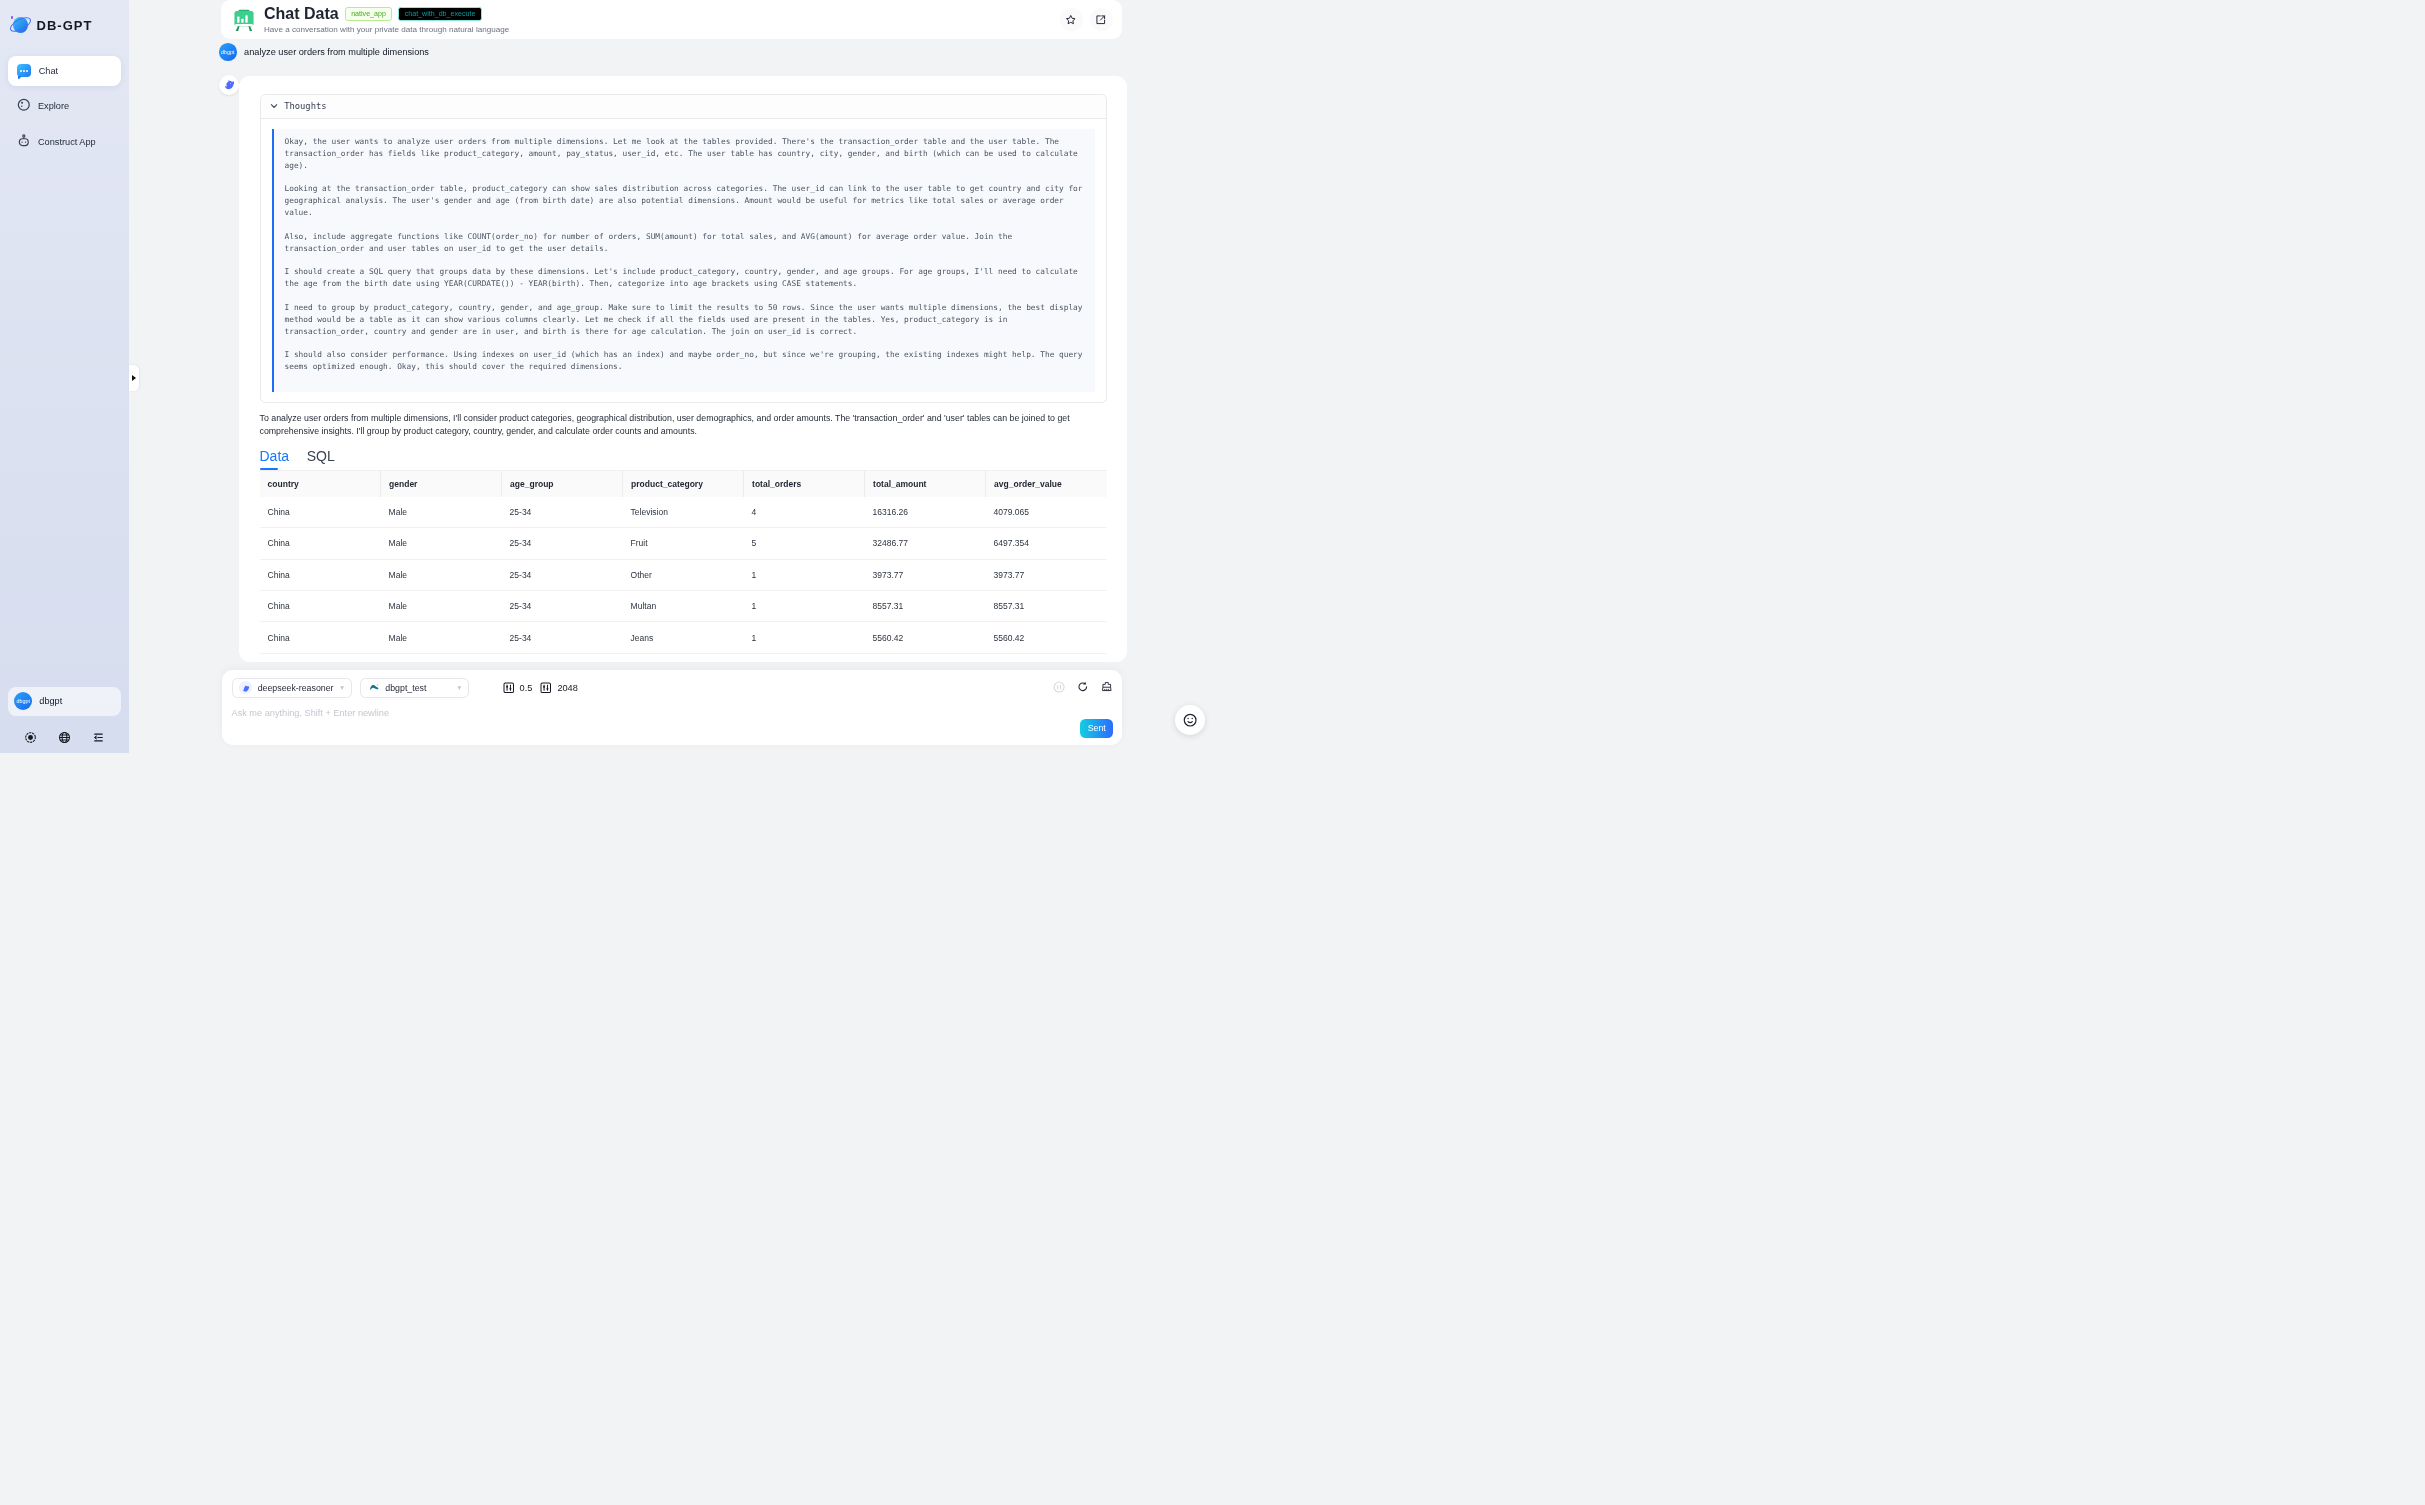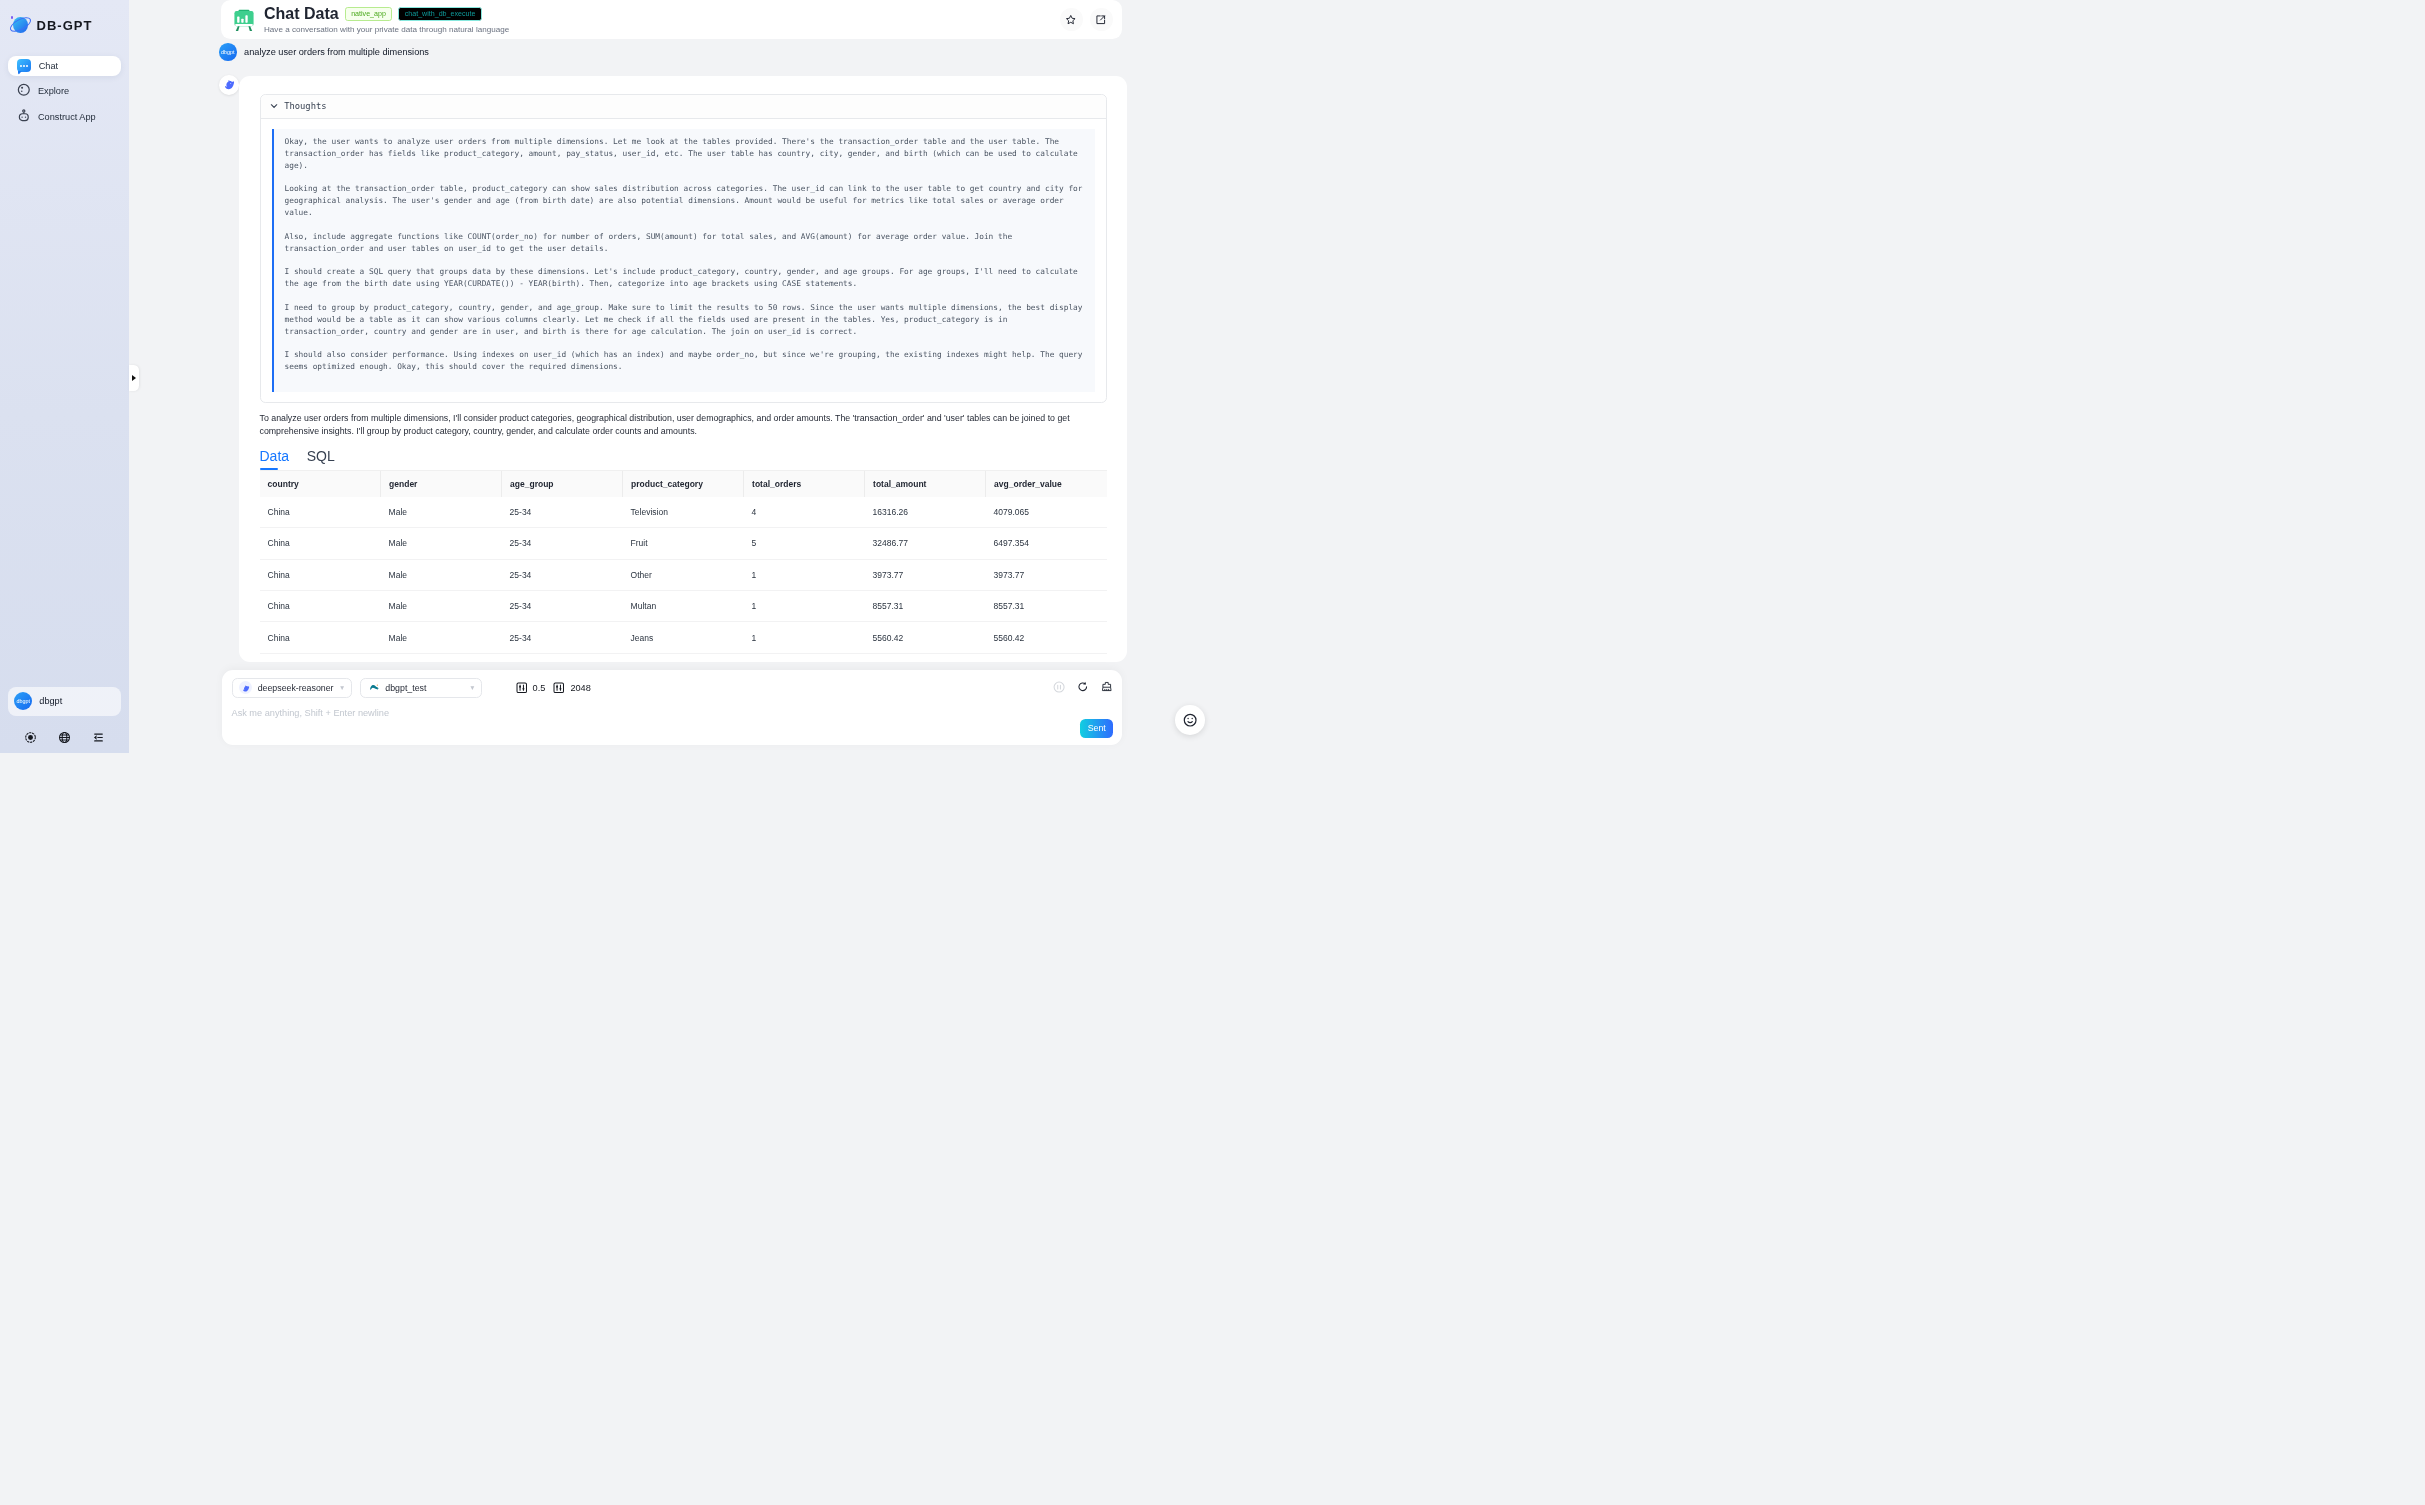--- a/index.html
+++ b/index.html
@@ -11,21 +11,21 @@
     background:linear-gradient(180deg,#e4e8f5 0%,#dbe1f0 55%,#d6ddee 100%); padding:11px 8.1px; }
   .logo-row { display:flex; align-items:center; gap:5.4px; margin:4.1px 2.7px 20.4px; }
   .logo-orb { position:relative; width:20.4px; height:20.4px; flex:0 0 20.4px; }
   .logo-orb .sphere { position:absolute; left:2.7px; top:2px; width:15px; height:16.3px; border-radius:50%;
     background:linear-gradient(135deg,#39c4f2,#1f63ee); }
   .logo-orb .ring { position:absolute; left:-1.4px; top:4.1px; width:23px; height:11px; border:1.4px solid #3f6df5;
     border-radius:50%; transform:rotate(-28deg); }
   .logo-orb .dot { position:absolute; width:2.7px; height:2.7px; border-radius:50%; background:#7b5bf2; left:0; top:1.4px; }
   .logo-text { font-size:13px; font-weight:800; letter-spacing:1px; color:#15181f; }
   .menu { margin-top:6.8px; }
-  .menu-item { height:20px; display:flex; align-items:center; gap:7.5px; padding:0 8.8px;
+  .menu-item { height:30px; display:flex; align-items:center; gap:7.5px; padding:0 8.8px;
     border-radius:8.1px; font-size:9.2px; color:#1f2937; margin-bottom:5.4px; cursor:pointer; }
   .menu-item.active { background:#ffffff; box-shadow:0 1.4px 6.8px rgba(30,50,90,.08); font-weight:500; }
   .chat-ic { width:14.3px; height:13px; border-radius:4.1px; position:relative;
     background:linear-gradient(135deg,#3fc0ff,#1a78f2); }
   .chat-ic i { position:absolute; top:5.4px; width:2px; height:2px; border-radius:50%; background:#fff; }
   .chat-ic i:nth-child(1){left:2.7px} .chat-ic i:nth-child(2){left:6.1px} .chat-ic i:nth-child(3){left:9.5px}
   .chat-ic::after { content:""; position:absolute; left:1.4px; bottom:-2.7px; border:2.7px solid transparent;
     border-top-color:#1a78f2; border-left-color:#1a78f2; border-radius:0 0 0 2.7px; }
   .sb-bottom { position:absolute; left:8.1px; right:8.1px; bottom:9.5px; }
   .user-chip { background:rgba(255,255,255,.6); border-radius:8.1px; height:28.5px;
@@ -320,21 +320,21 @@
   <div class="comp-row1">
     <div class="select-pill">
       <span class="whale-circle" style="width:13px;height:13px;background:#eef1ff;">
         <svg width="8.8" height="8.8" viewBox="0 0 24 24" fill="#4d6bfe">
             <path d="M21.6 6.2c-.4-.2-.6.2-.8.4-.1.1-.2.2-.3.2-.8.5-1.7.4-2.5-.1-.2-.1-.3-.2-.5-.3-.9-.6-1.9-.8-2.9-.6-.5-1-1.3-1.6-2.4-1.8-.3 0-.5.2-.4.5.1.3.3.6.3.9.1.4 0 .6-.3.9-.6.5-1.2 1-1.7 1.6-1.6 1.7-2.2 3.7-1.9 6 .1.9.4 1.8.9 2.6-1-.3-1.8-.9-2.5-1.7-.2-.3-.6-.2-.7.1-.4 1.5.5 3.8 2.7 4.9 2.7 1.4 5.6 1.1 7.9-.5 2.2-1.5 3.5-3.6 4.4-6.1.5-1.5 1-3 1.3-4.5.1-.5.1-1-.1-1.4-.1-.5-.3-.8-.5-1.1z"></path>
           </svg>
       </span>
       <span>deepseek-reasoner</span>
       <span class="chev">▾</span>
     </div>
-    <div class="select-pill" style="width:122px;justify-content:flex-end;">
+    <div class="select-pill" style="width:109px;justify-content:flex-end;">
       <span>
         <svg width="12.2" height="12.2" viewBox="0 0 24 24">
             <path d="M4 17c.5-4 2-8 5-9 2-.7 4 .2 5.5 2 1 1.2 2 2 3.5 2.5 1.2.4 2.5 1.5 3 3-.8-.4-1.6-.6-2.3-.4.6.6 1 1.4 1.1 2.2-3-2.2-4-.5-7-2.8C10.5 12.7 8 13 6.8 15.2 6.2 16.3 5.2 17 4 17z" fill="#0b7a8f"></path>
             <circle cx="18.5" cy="8" r="1.3" fill="#e8923a"></circle>
           </svg>
       </span>
       <span>dbgpt_test</span>
       <span class="chev" style="margin-left:auto;">▾</span>
     </div>
     <span class="pill-gap"></span>

